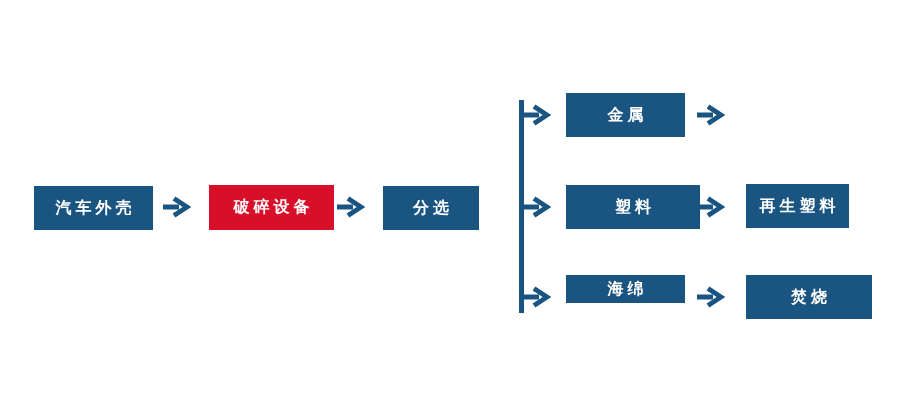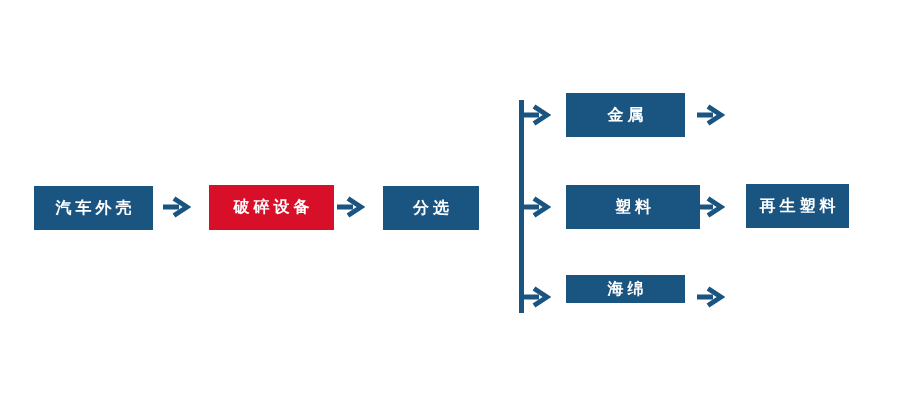--- a/index.html
+++ b/index.html
@@ -135,14 +135,15 @@
     </svg>
   </span>
   <span class="arrow a-r3">
     <svg viewBox="0 0 28 22" aria-hidden="true">
       <rect x="0" y="8.5" width="16" height="5" fill="currentColor"></rect>
       <path d="M11 2.5 L24 11 L11 19.5" fill="none" stroke="currentColor" stroke-width="5"></path>
     </svg>
   </span>
 
   <div class="node n-replastic">再生塑料</div>
+  <div class="node n-burn">焚烧</div>
 
 </div>
 
 </body></html>

